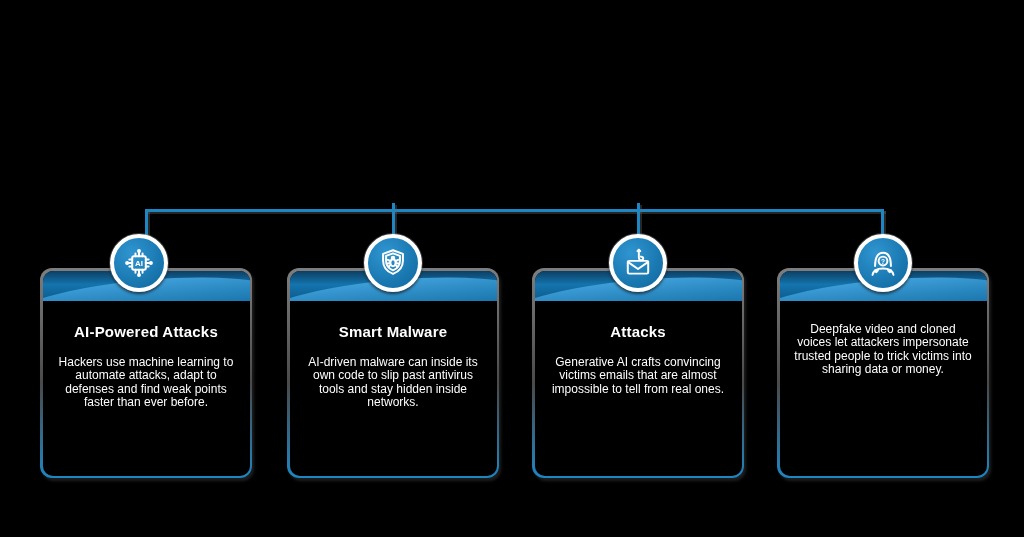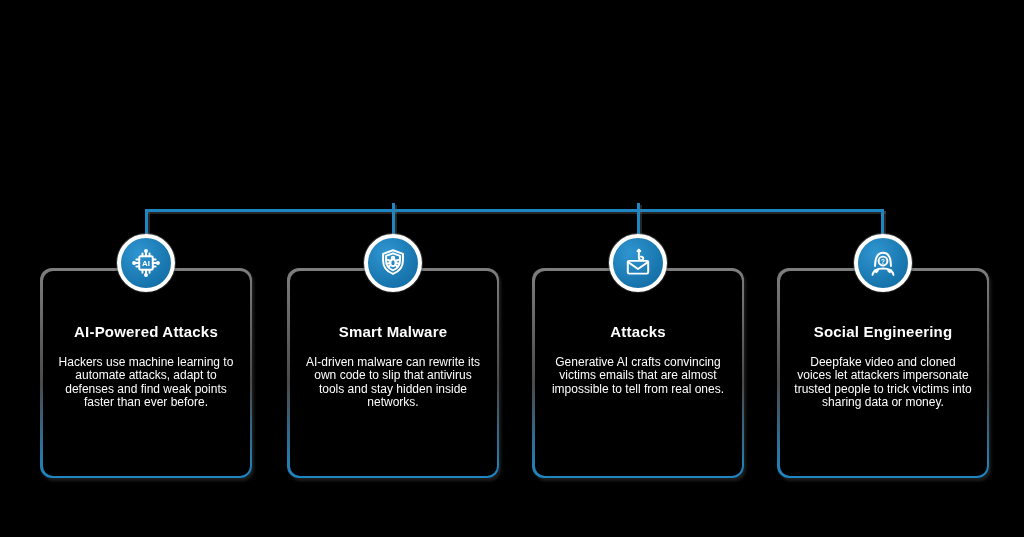--- a/index.html
+++ b/index.html
@@ -23,21 +23,21 @@
   .stub{width:3px;}
   
   .card{
     position:absolute;top:268px;width:212px;height:210px;border-radius:12px;
     padding:2.5px;box-sizing:border-box;
     background:linear-gradient(180deg,#7e7e7e 0%,#4a4a4a 55%,#1e86c3 100%);
     box-shadow:2px 3px 3px rgba(120,120,120,.25);
   }
   .card-inner{
     width:100%;height:100%;background:#000;border-radius:10px;overflow:hidden;
-    display:flex;flex-direction:column;box-sizing:border-box;align-items:center;
+    display:flex;flex-direction:column;box-sizing:border-box;
   }
   .card-header{
     position:relative;height:30px;flex:0 0 30px;overflow:hidden;
     background:linear-gradient(180deg,#0c3f63 0%,#1474ad 45%,#0d5a8c 100%);
   }
   .card-header::before{
     content:"";position:absolute;left:-25%;top:30%;width:150%;height:160%;
     background:linear-gradient(180deg,#3f9fd8 0%,#1571a9 70%);
     border-radius:50% 50% 0 0/75% 75% 0 0;transform:rotate(-5deg);
   }
@@ -64,21 +64,21 @@
 
 <div class="stage">
 
 
   <div class="conn rail"></div>
   <div class="conn stub" style="left:145px;top:209px;height:29px;"></div>
   <div class="conn stub" style="left:392px;top:203px;height:35px;"></div>
   <div class="conn stub" style="left:637px;top:203px;height:35px;"></div>
   <div class="conn stub" style="left:881px;top:209px;height:29px;"></div>
 
-  <div class="icon-circle" style="left:117px;">
+  <div class="icon-circle" style="left:110px;">
     <svg viewBox="0 0 24 24">
       <rect class="icon-stroke" x="7.2" y="7.2" width="9.6" height="9.6" rx="1.2"></rect>
       <text class="icon-text" x="12" y="14" font-size="5.6" text-anchor="middle">AI</text>
       <path class="icon-stroke" d="M9.5 7.2V5.2 M12 7.2V4.6 M14.5 7.2V5.2 M9.5 16.8v2 M12 16.8v2.6 M14.5 16.8v2 M7.2 9.5H5.2 M7.2 12H4.6 M7.2 14.5H5.2 M16.8 9.5h2 M16.8 12h2.6 M16.8 14.5h2"></path>
       <circle class="icon-stroke" cx="12" cy="3.6" r="0.7"></circle>
       <circle class="icon-stroke" cx="12" cy="20.4" r="0.7"></circle>
       <circle class="icon-stroke" cx="3.6" cy="12" r="0.7"></circle>
       <circle class="icon-stroke" cx="20.4" cy="12" r="0.7"></circle>
     </svg>
   </div>
@@ -120,38 +120,37 @@
         <p class="card-text">Hackers use machine learning to automate attacks, adapt to defenses and find weak points faster than ever before.</p>
       </div>
     </div>
   </div>
 
   <div class="card" style="left:287px;">
     <div class="card-inner">
       <div class="card-header"></div>
       <div class="card-body">
         <h3 class="card-heading">Smart Malware</h3>
-        <p class="card-text">AI-driven malware can rewrite its own code to slip that antivirus tools and stay hidden inside networks.</p>
+        <p class="card-text">AI-driven malware can inside its own code to slip past antivirus tools and stay hidden inside networks.</p>
       </div>
     </div>
   </div>
 
   <div class="card" style="left:532px;">
     <div class="card-inner">
       <div class="card-header"></div>
       <div class="card-body">
         <h3 class="card-heading">Attacks</h3>
         <p class="card-text">Generative AI crafts convincing victims emails that are almost impossible to tell from real ones.</p>
       </div>
     </div>
   </div>
 
   <div class="card" style="left:777px;">
     <div class="card-inner">
       <div class="card-header"></div>
       <div class="card-body">
-        <h3 class="card-heading">Social Engineering</h3>
         <p class="card-text">Deepfake video and cloned voices let attackers impersonate trusted people to trick victims into sharing data or money.</p>
       </div>
     </div>
   </div>
 
 </div>
 
 </body></html>

